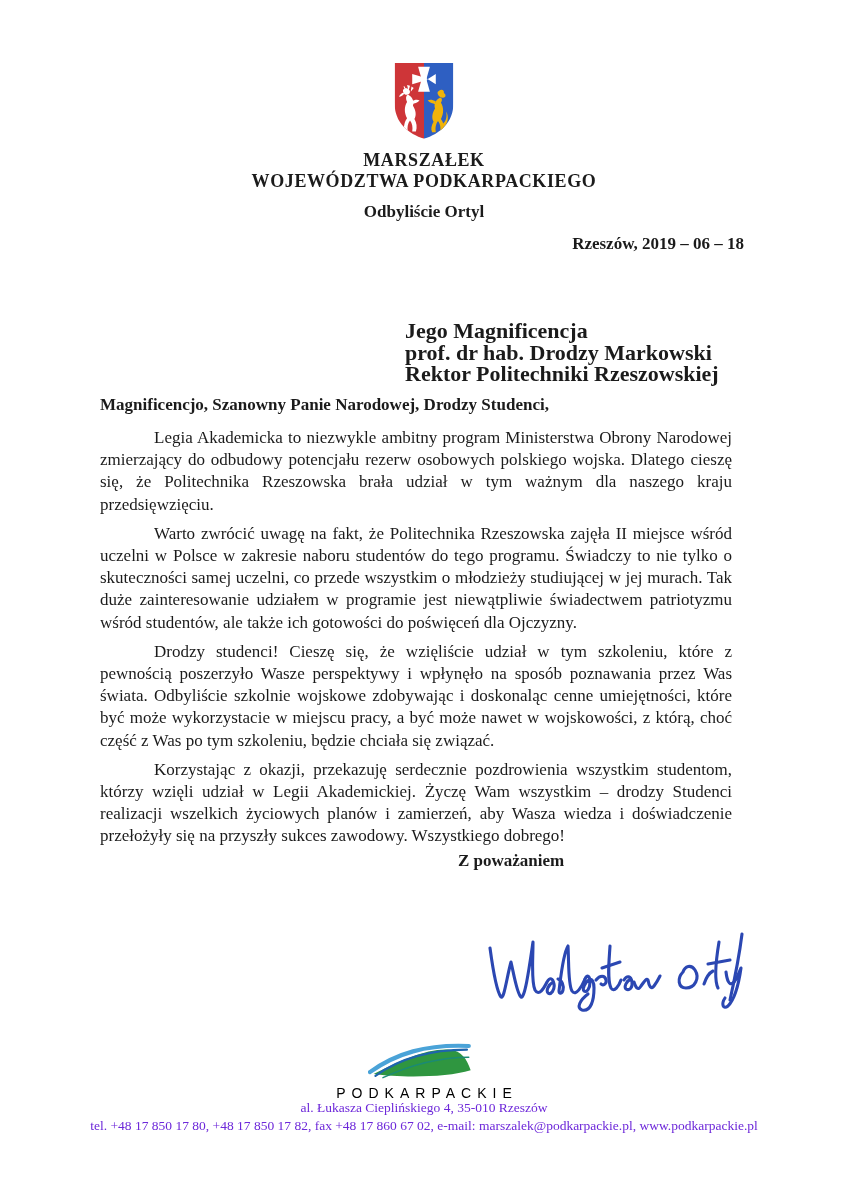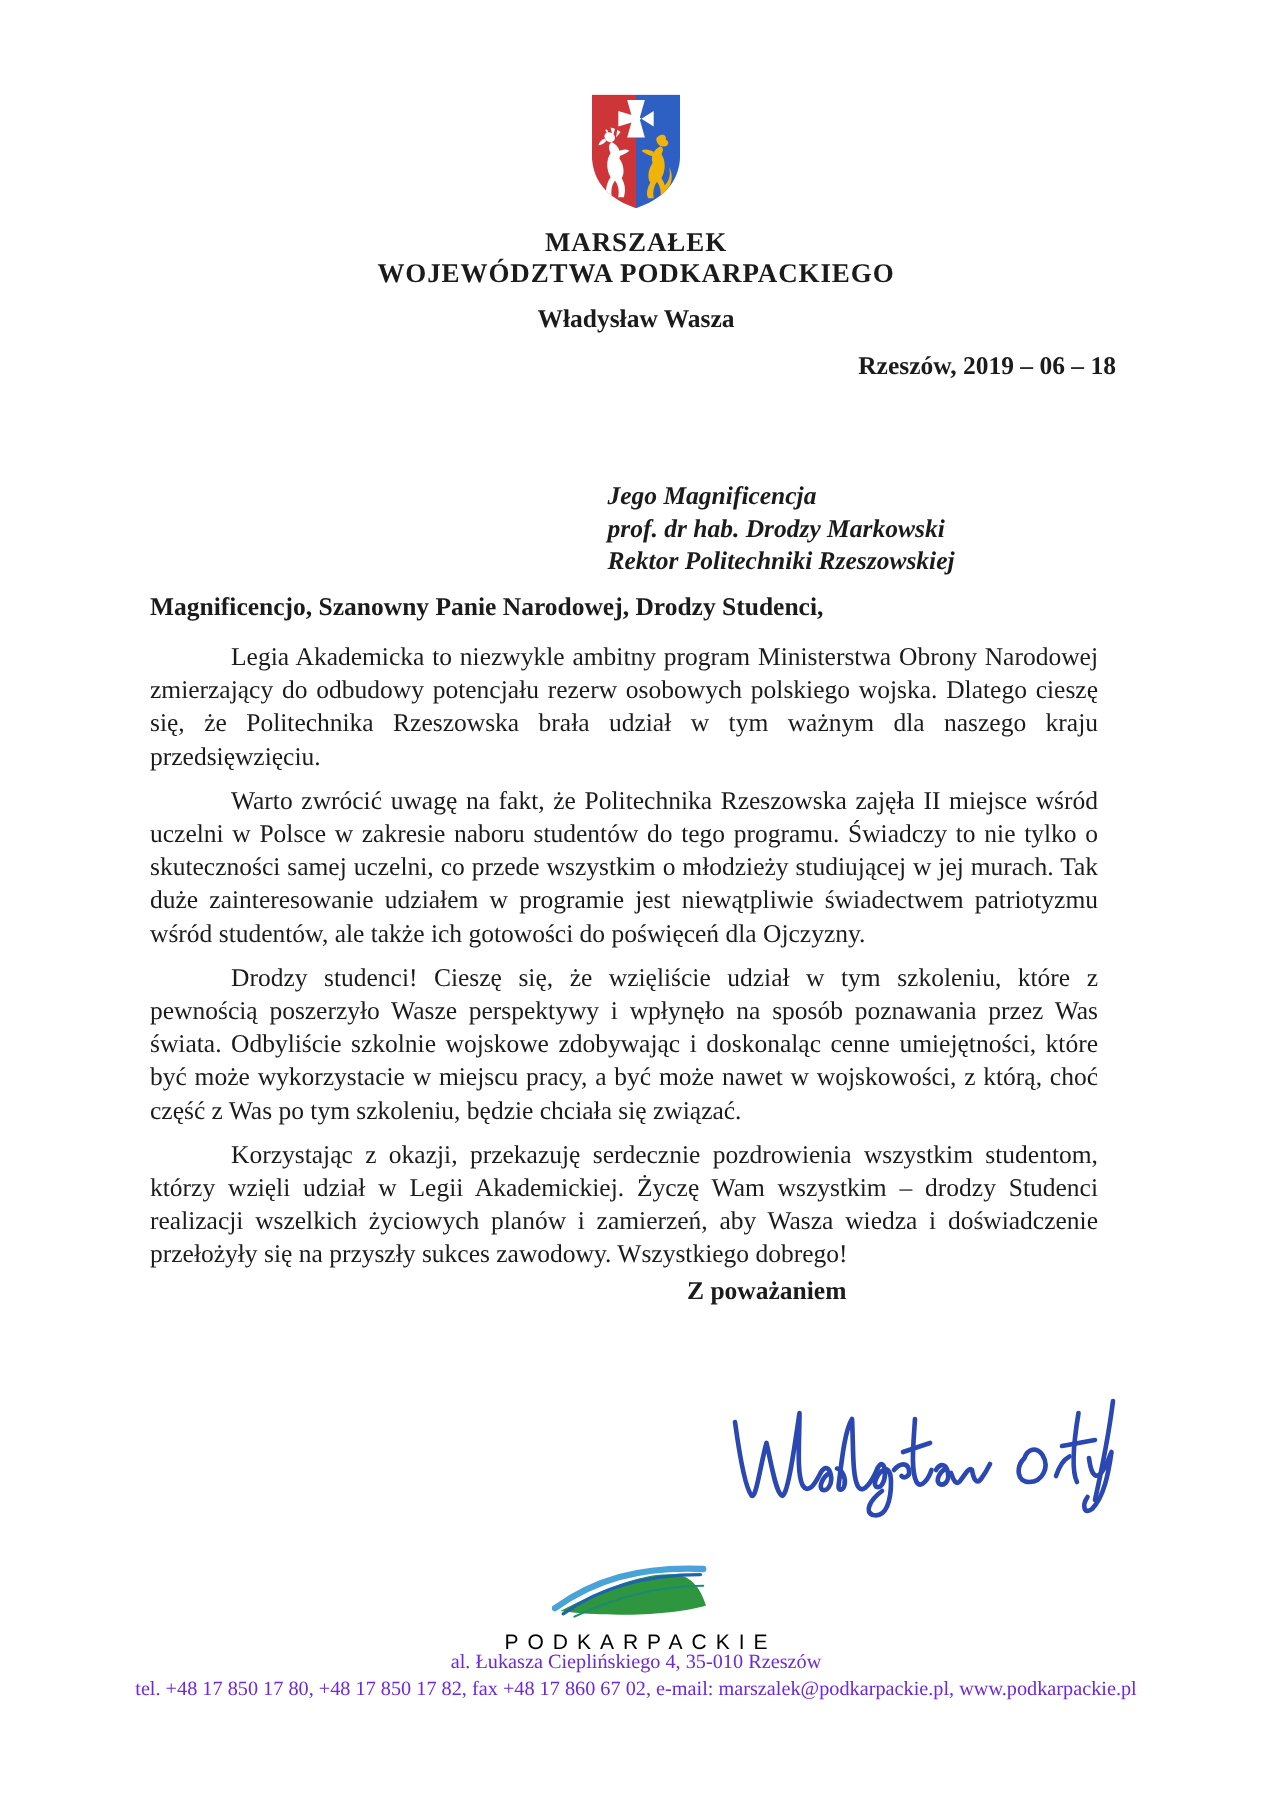--- a/index.html
+++ b/index.html
@@ -44,24 +44,23 @@
     top: 234px;
     right: 104px;
     font-size: 17px;
     font-weight: bold;
   }
   
   .addressee {
     position: absolute;
     top: 320px;
     left: 405px;
-    font-size: 17px;
+    font-size: 22px;
     font-weight: bold;
     line-height: 21.6px;
-    font-style: italic;
   }
   
   .salutation {
     position: absolute;
     top: 395px;
     left: 100px;
     font-size: 17px;
     font-weight: bold;
   }
   
@@ -153,21 +152,21 @@
         <g fill="#f0b30a">
           <path d="M70,42 C74,39 78,41 77,45 C80,46 80,50 77,51 C74,52 70,50 69,47 C68,45 68,43 70,42 Z"></path>
           <path d="M72,51 C66,54 63,60 65,66 C61,72 60,79 63,84 C60,89 59,94 61,98 L66,98 C65,92 66,87 69,83 C72,87 73,92 72,98 L77,97 C78,91 76,84 73,80 C77,73 77,64 73,58 C75,55 75,52 72,51 Z"></path>
           <path d="M66,56 C62,54 58,53 55,55 C58,58 62,59 65,60 Z"></path>
           <path d="M74,88 C79,85 82,78 80,70 C84,76 83,86 77,91 Z"></path>
         </g>
       </g>
     </svg>
     <div class="header-title-1">MARSZAŁEK</div>
     <div class="header-title-2">WOJEWÓDZTWA PODKARPACKIEGO</div>
-    <div class="header-name">Władysław Wasza</div>
+    <div class="header-name">Odbyliście Ortyl</div>
   </div>
 
   <div class="date-line">Rzeszów, 2019 – 06 – 18</div>
 
   <div class="addressee">
     <div>Jego Magnificencja</div>
     <div>prof. dr hab. Drodzy Markowski</div>
     <div>Rektor Politechniki Rzeszowskiej</div>
   </div>
 

